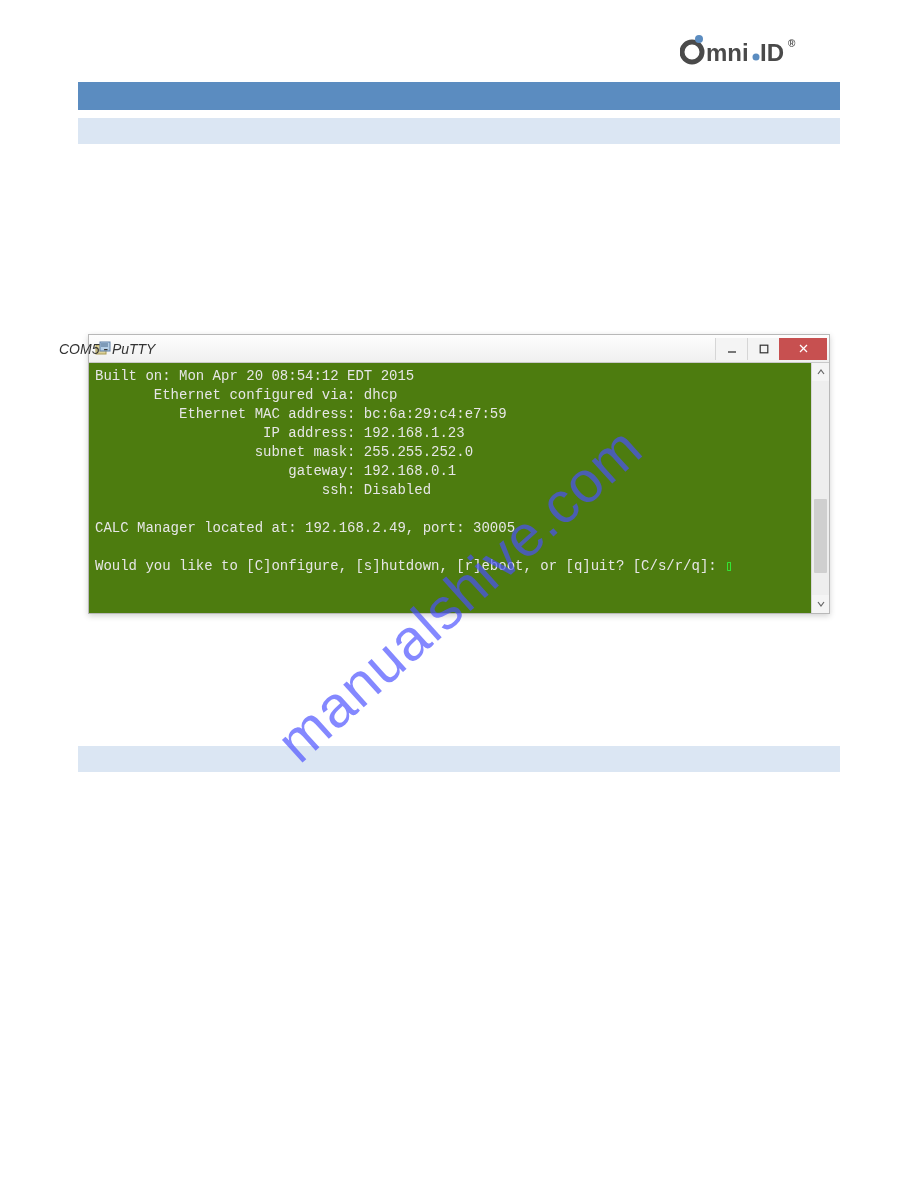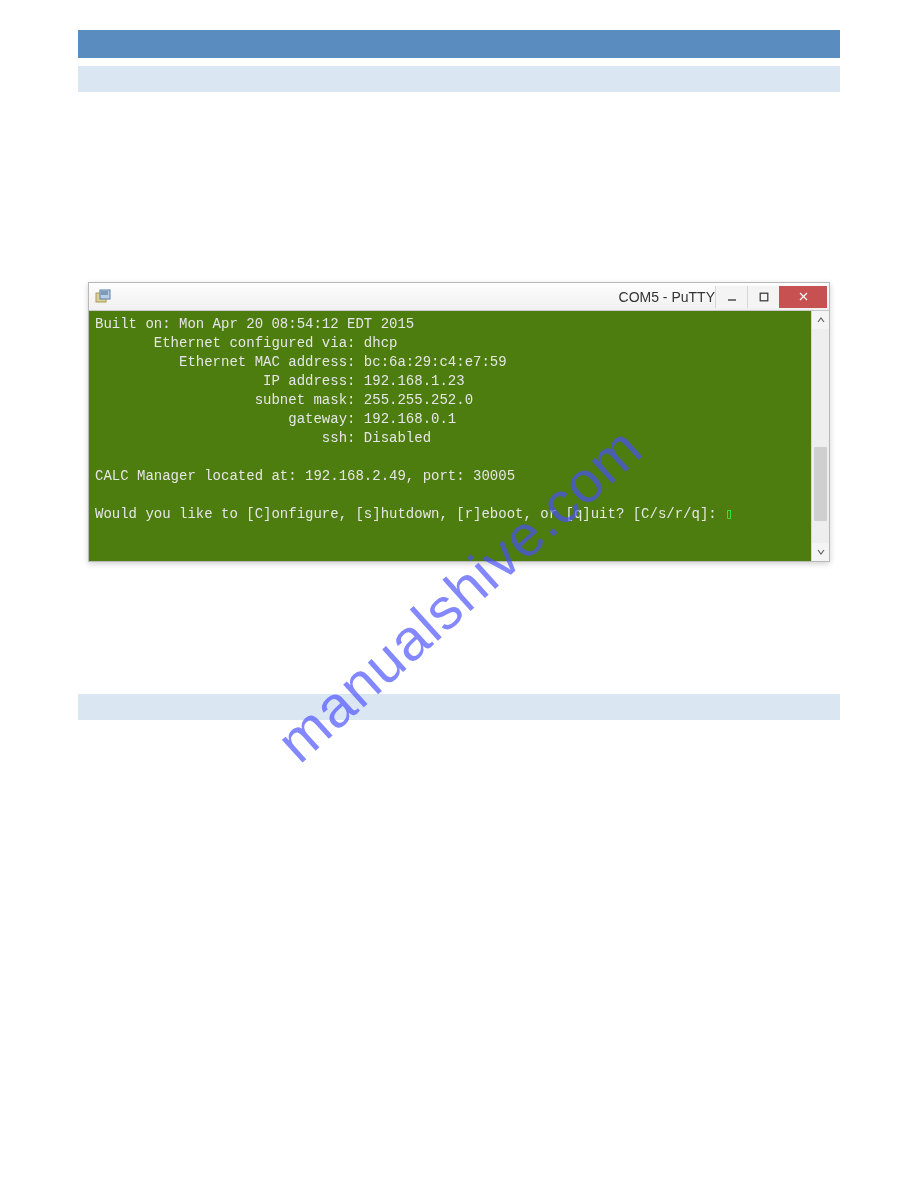--- a/index.html
+++ b/index.html
@@ -59,25 +59,26 @@
     align-items: center;
     position: relative;
   }
   .title-icon {
     width: 16px;
     height: 16px;
     margin: 0 8px 0 6px;
   }
   .title-text {
     flex: 1;
-    text-align: right;
+    text-align: left;
     font-size: 14px;
     color: #333;
     font-family: "Segoe UI", Arial, sans-serif;
     margin-left: -60px;
+    font-style: italic;
   }
   .winbtns {
     display: flex;
     height: 22px;
     margin-right: 2px;
   }
   .winbtn {
     width: 32px;
     height: 22px;
     display: flex;
@@ -153,20 +154,32 @@
     font-family: Arial, sans-serif;
     pointer-events: none;
     white-space: nowrap;
   }
 </style>
 </head>
 <body>
 
 <div class="page">
 
+  <div class="logo-row">
+    <div class="logo">
+      <svg width="160" height="38" viewBox="0 0 160 38">
+        <circle cx="12" cy="22" r="10" fill="none" stroke="#4a4a4a" stroke-width="5"></circle>
+        <circle cx="19" cy="9" r="4" fill="#5b8cc0"></circle>
+        <text x="26" y="31" font-family="Arial" font-size="24" font-weight="700" fill="#4a4a4a">mni</text>
+        <circle cx="76" cy="27" r="3.5" fill="#5b8cc0"></circle>
+        <text x="80" y="31" font-family="Arial" font-size="24" font-weight="700" fill="#4a4a4a">ID</text>
+        <text x="108" y="17" font-family="Arial" font-size="10" fill="#4a4a4a">®</text>
+      </svg>
+    </div>
+  </div>
 
   <div class="blue-bar"></div>
   <div class="lightblue-bar"></div>
 
   <div class="spacer-top"></div>
 
   <div class="window">
     <div class="titlebar">
       <svg class="title-icon" viewBox="0 0 16 16">
         <rect x="1" y="4" width="10" height="9" fill="#dcd19a" stroke="#a89a52"></rect>

